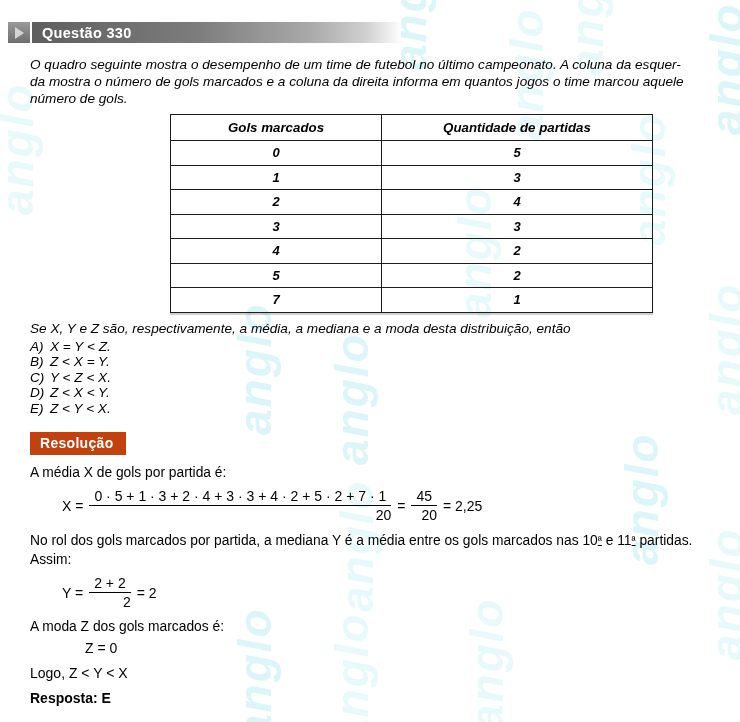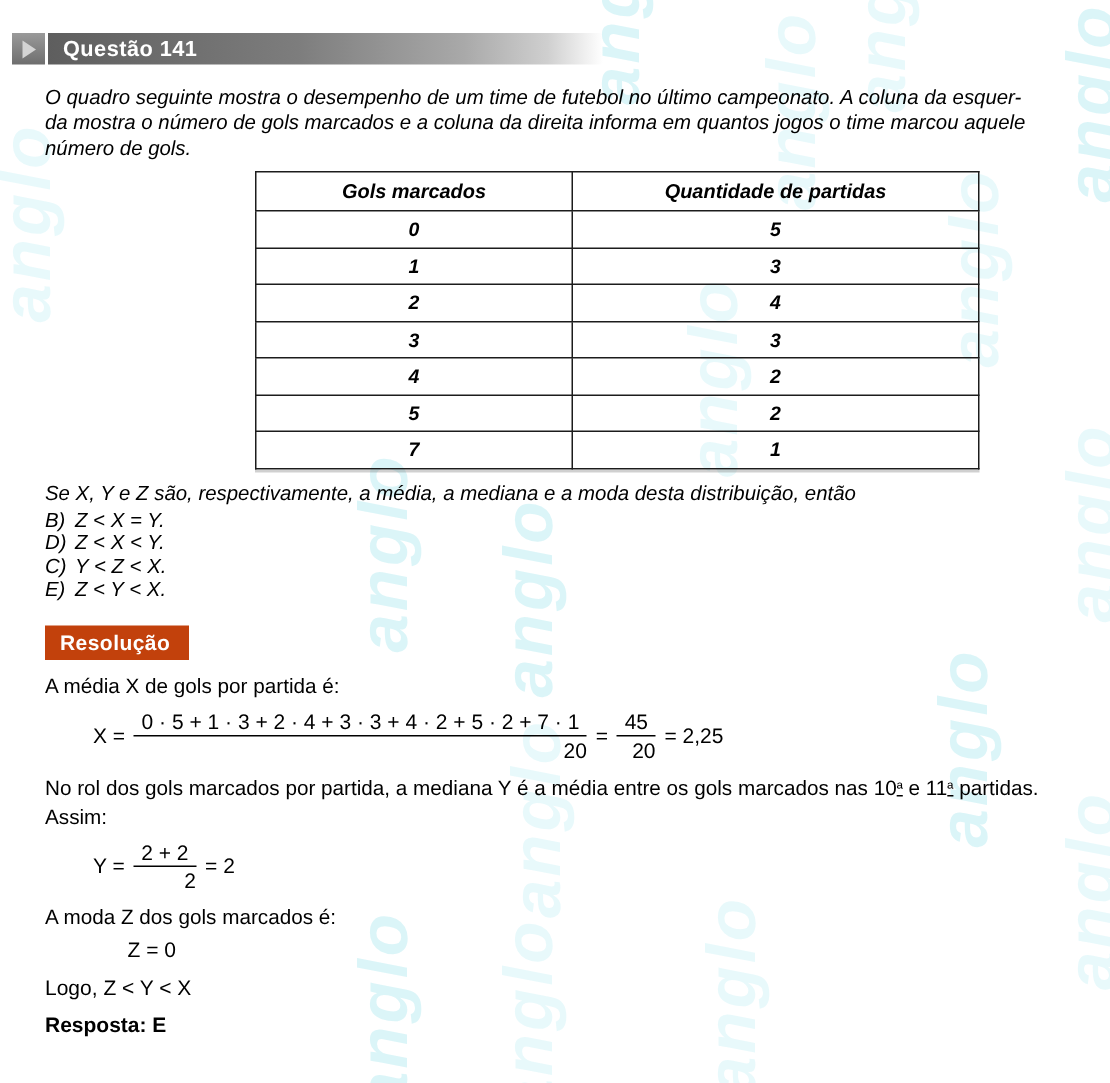--- a/index.html
+++ b/index.html
@@ -122,21 +122,21 @@
     <span class="wm light" style="left:460px; top:730px;">anglo</span>
   </div>
 
   <div class="content">
 
     <div class="header">
       <div class="play-box">
         <div class="play-tri"></div>
       </div>
       <div class="title-bar">
-        <span>Questão 141</span>
+        <span>Questão 330</span>
       </div>
     </div>
 
     <div class="intro">
       <div>O quadro seguinte mostra o desempenho de um time de futebol no último campeonato. A coluna da esquer-</div>
       <div>da mostra o número de gols marcados e a coluna da direita informa em quantos jogos o time marcou aquele</div>
       <div>número de gols.</div>
     </div>
 
     <table class="goals">
@@ -172,27 +172,30 @@
       <tr>
         <td>7</td>
         <td>1</td>
       </tr>
     </tbody>
       </table>
 
     <div class="stem">Se X, Y e Z são, respectivamente, a média, a mediana e a moda desta distribuição, então</div>
     <div class="options">
       <div class="option">
+        <span class="olabel">A)</span><span>X = Y &lt; Z.</span>
+      </div>
+      <div class="option">
         <span class="olabel">B)</span><span>Z &lt; X = Y.</span>
       </div>
       <div class="option">
+        <span class="olabel">C)</span><span>Y &lt; Z &lt; X.</span>
+      </div>
+      <div class="option">
         <span class="olabel">D)</span><span>Z &lt; X &lt; Y.</span>
-      </div>
-      <div class="option">
-        <span class="olabel">C)</span><span>Y &lt; Z &lt; X.</span>
       </div>
       <div class="option">
         <span class="olabel">E)</span><span>Z &lt; Y &lt; X.</span>
       </div>
     </div>
 
     <div>
       <span class="res-badge">Resolução</span>
     </div>
 

